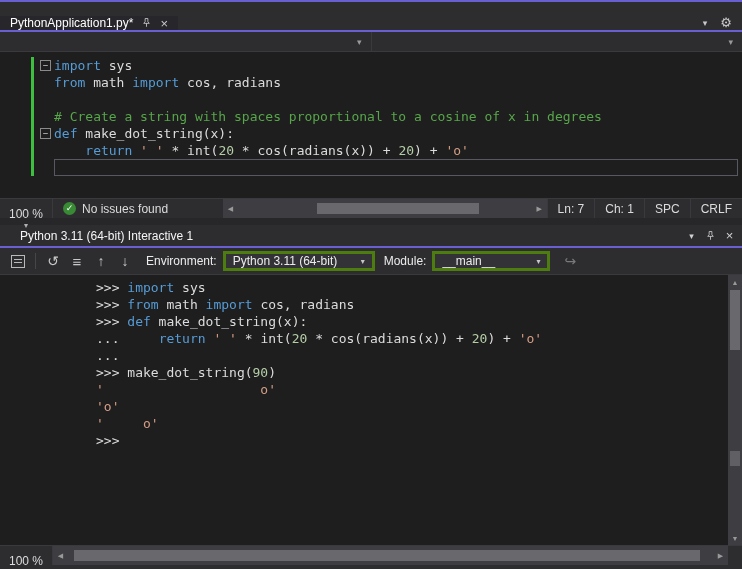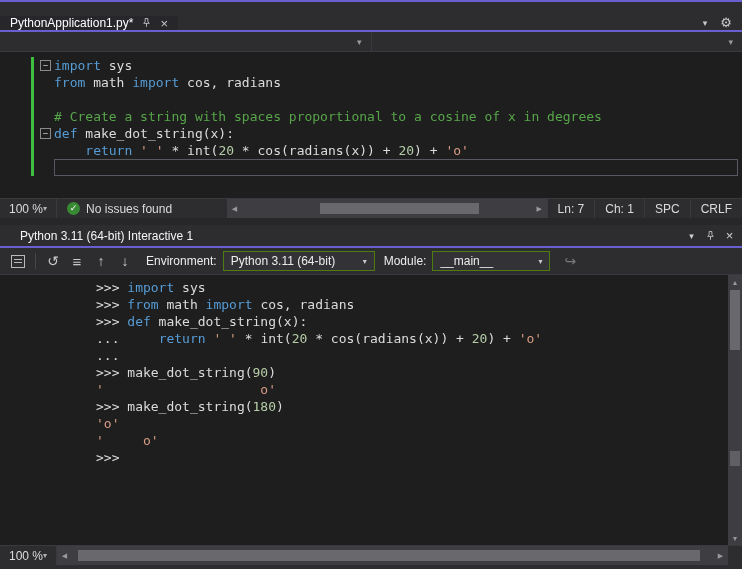--- a/index.html
+++ b/index.html
@@ -43,21 +43,21 @@
   .code-text { white-space:pre; flex:1; min-width:0; }
   .code-line.current .code-text { border:1px solid #585860; margin-right:4px; }
   .t-kw  { color:var(--keyword-blue,#569cd6); }
   .t-pl  { color:#dcdcdc; }
   .t-com { color:var(--comment-green,#57a64a); }
   .t-str { color:var(--string-orange,#d69d85); }
   .t-num { color:var(--number-green,#b5cea8); }
 
   
   .status-row { height:20px; display:flex; align-items:stretch; background:#2d2d30; font-size:12px; color:#dcdcdc; border-top:1px solid #3a3a3e; }
-  .zoom-ctl { display:flex; align-items:center; padding:8px 9px; border-right:1px solid #3a3a3e; }
+  .zoom-ctl { display:flex; align-items:center; padding:8px 9px; border-right:1px solid #3a3a3e;flex-direction:column; }
   .zoom-caret { font-size:8px; color:#b0b0b0; }
   .issues { display:flex; align-items:center; gap:6px; padding:0 10px; min-width:170px; }
   .check-circle { width:13px; height:13px; border-radius:50%; background:var(--issues-green,#388a34);
     color:#ffffff; font-size:9px; line-height:13px; text-align:center; flex:none; }
   .h-scroll { flex:1; display:flex; align-items:stretch; background:#3e3e42; }
   .h-arrow { width:15px; display:flex; align-items:center; justify-content:center; font-size:7px; color:#999999; }
   .h-track { flex:1; position:relative; }
   .h-thumb { position:absolute; top:4px; bottom:4px; background:#68686d; }
   #editor-hthumb { left:27%; width:55%; }
   #int-hthumb { left:1%; width:97%; }
@@ -75,21 +75,21 @@
 
   .int-toolbar { height:27px; display:flex; align-items:center; background:#2d2d30; padding-left:6px; font-size:12px; color:#ececec; border-bottom:1px solid #3a3a3e; }
   .tool-btn { width:24px; height:22px; display:flex; align-items:center; justify-content:center; color:#c8c8c8; font-size:14px; flex:none; }
   .tool-btn.clear { font-size:15px; }
   .tool-btn.send { color:#7a7a7a; margin-left:8px; }
   .tool-sep { width:1px; height:16px; background:#46464a; margin:0 5px; flex:none; }
   .env-glyph { width:14px; height:13px; border:1px solid #b9b9b9; position:relative; display:block; }
   .env-glyph::before { content:""; position:absolute; left:2px; right:2px; top:3px; height:1px;
     background:#b9b9b9; box-shadow:0 3px 0 #b9b9b9; }
   .tool-label { margin:0 6px 0 9px; white-space:nowrap; }
-  .combo { height:20px; background:#333337; border:1px solid #4d7c0f; display:flex; align-items:center;
+  .combo { height:20px; background:#333337; border:3px solid #4d7c0f; display:flex; align-items:center;
     justify-content:space-between; padding:0 7px; gap:10px; white-space:nowrap; }
   .combo.env { width:152px; }
   .combo.module { width:118px; }
   .combo .caret { font-size:8px; color:#c8c8c8; }
 
   .int-body { height:270px; display:flex; background:#1e1e1e; }
   .int-content { flex:1; padding-top:4px; font-family:"DejaVu Sans Mono", monospace; font-size:13px; color:#dcdcdc; overflow:hidden;padding-left:40px; }
   .v-scrollbar { width:14px; flex:none; background:#3e3e42; position:relative; }
   .vs-arrow { position:absolute; left:0; width:14px; height:14px; display:flex; align-items:center; justify-content:center; font-size:7px; color:#999999; }
   .vs-top { top:0; } .vs-bottom { bottom:0; }
@@ -248,23 +248,20 @@
         <div class="code-line">
           <span class="code-text"><span class="t-pl">...</span></span>
         </div>
         <div class="code-line">
           <span class="code-text"><span class="t-pl">&gt;&gt;&gt; make_dot_string(</span><span class="t-num">90</span><span class="t-pl">)</span></span>
         </div>
         <div class="code-line">
           <span class="code-text"><span class="t-str">'                    o'</span></span>
         </div>
         <div class="code-line">
-          <span class="code-text"><span class="t-pl">&gt;&gt;&gt; make_dot_string(</span><span class="t-num">180</span><span class="t-pl">)</span></span>
-        </div>
-        <div class="code-line">
           <span class="code-text"><span class="t-str">'o'</span></span>
         </div>
         <div class="code-line">
           <span class="code-text"><span class="t-str">'     o'</span></span>
         </div>
         <div class="code-line">
           <span class="code-text"><span class="t-pl">&gt;&gt;&gt; </span></span>
         </div>
       </div>
     <div class="v-scrollbar">

